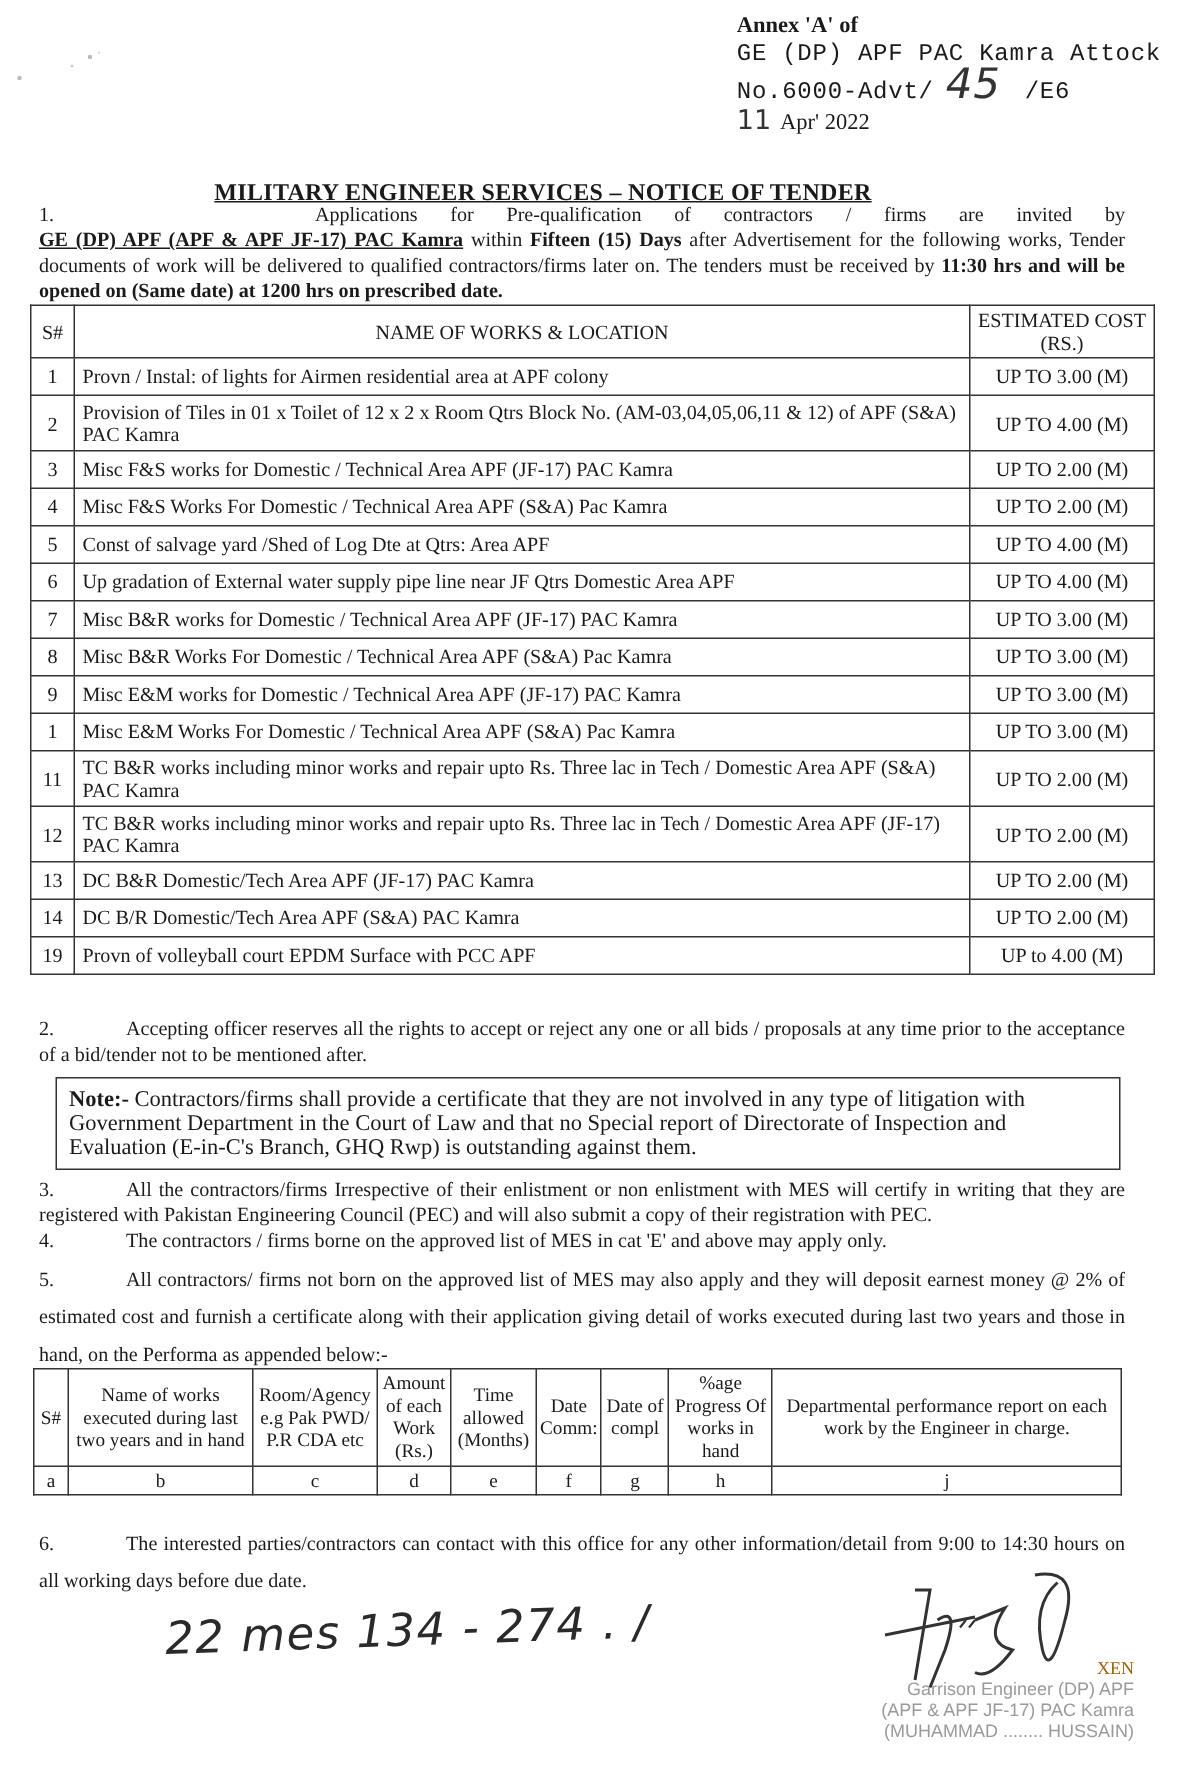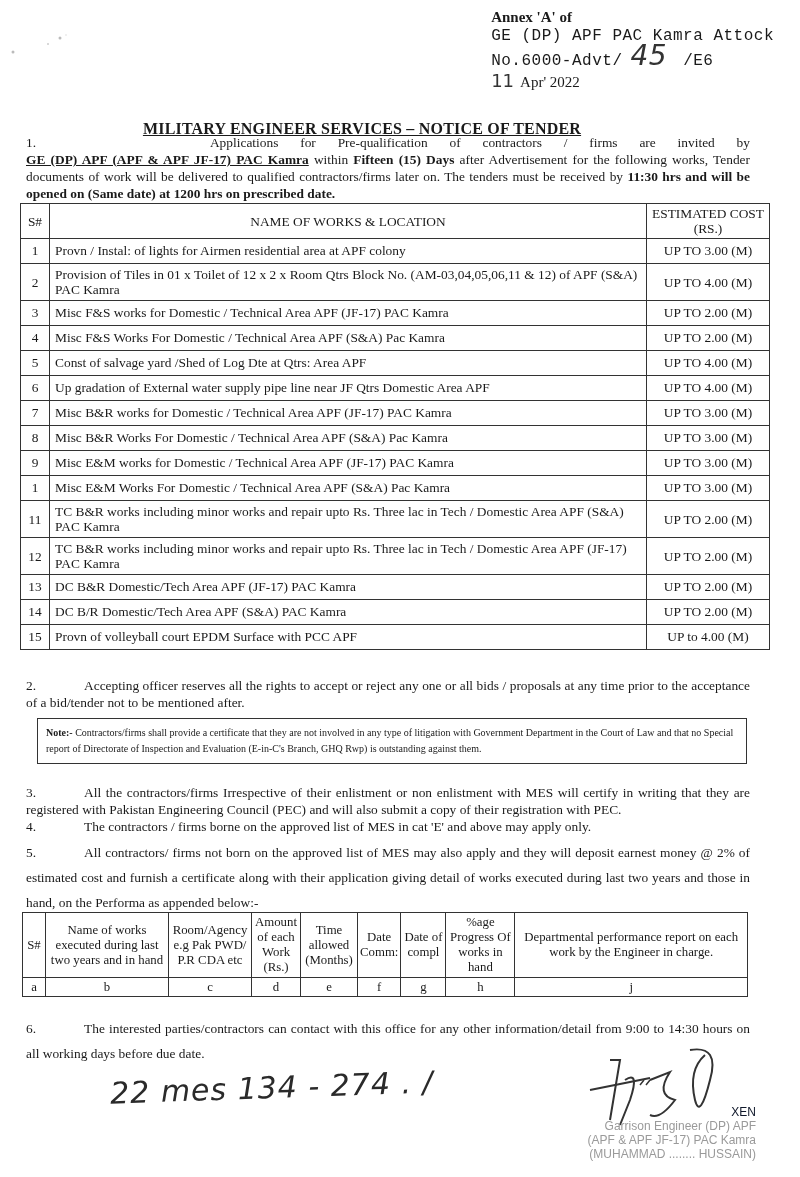--- a/index.html
+++ b/index.html
@@ -32,21 +32,21 @@
   table.works th { font-weight: normal; }
   table.works .sn { width: 18px; text-align: center; }
   table.works .cost { width: 112px; text-align: center; margin-left: 12px; }
   table.works tr.h1 td { height: 22px; }
   table.works tr.h2 td { height: 34px; line-height: 15px; }
   table.works tr.hd th { height: 32px; line-height: 15px; }
 
   .p2 { top: 677px; }
   .note {
     position: absolute; left: 37px; top: 718px; width: 710px; border: 1.5px solid #333;
-    padding: 6px 8px; font-size: 10px; line-height: 16px; box-sizing: border-box;
+    padding: 6px 8px; font-size: 15px; line-height: 16px; box-sizing: border-box;
   }
   .p3 { top: 784px; }
   .p4 { top: 818px; }
   .p5 { top: 840px; line-height: 25px; }
   .indent { display: inline-block; width: 48px; }
 
   table.proforma {
     position: absolute; left: 22px; top: 912px; width: 726px;
     border-collapse: collapse; font-size: 12.8px; text-align: center;
   }
@@ -60,21 +60,21 @@
     font-size: 30px; color: #2a2a2a; font-style: italic; letter-spacing: 1px; transform: rotate(-2deg);
   }
   .signature {
     position: absolute; left: 580px; top: 1040px; width: 170px; height: 90px;
   }
   .stamp {
     position: absolute; right: 44px; top: 1105px; text-align: right;
     font-family: "Liberation Sans", "DejaVu Sans", sans-serif; font-size: 12px;
     color: #9a9a9a; line-height: 14px;
   }
-  .stamp .xen { color: #0f172a; }
+  .stamp .xen { color: #a16207; font-family: Liberation Serif, serif; }
   .specks { position: absolute; left: 8px; top: 25px; width: 60px; height: 30px; }
 </style>
 </head>
 <body>
 
 <svg class="specks" viewBox="0 0 60 30">
   <circle cx="5" cy="27" r="1.5" fill="#bbb"></circle>
     <circle cx="40" cy="19" r="1" fill="#ccc"></circle>
   <circle cx="52" cy="13" r="1.5" fill="#bbb"></circle>
     <circle cx="58" cy="10" r="0.8" fill="#ddd"></circle>
@@ -175,21 +175,21 @@
         <td class="sn">13</td>
         <td>DC B&amp;R Domestic/Tech Area APF (JF-17) PAC Kamra</td>
         <td class="cost">UP TO 2.00 (M)</td>
       </tr>
       <tr class="h1">
         <td class="sn">14</td>
         <td>DC B/R Domestic/Tech Area APF (S&amp;A) PAC Kamra</td>
         <td class="cost">UP TO 2.00 (M)</td>
       </tr>
       <tr class="h1">
-        <td class="sn">15</td>
+        <td class="sn">19</td>
         <td>Provn of volleyball court EPDM Surface with PCC APF</td>
         <td class="cost">UP to 4.00 (M)</td>
       </tr>
     </tbody>
 </table>
 
 <div class="para p2">
   <span>2.</span><span class="indent"></span><span>Accepting officer reserves all the rights to accept or reject any one or all bids / proposals at any time prior to the acceptance of a bid/tender not to be mentioned after.</span>
 </div>
 

